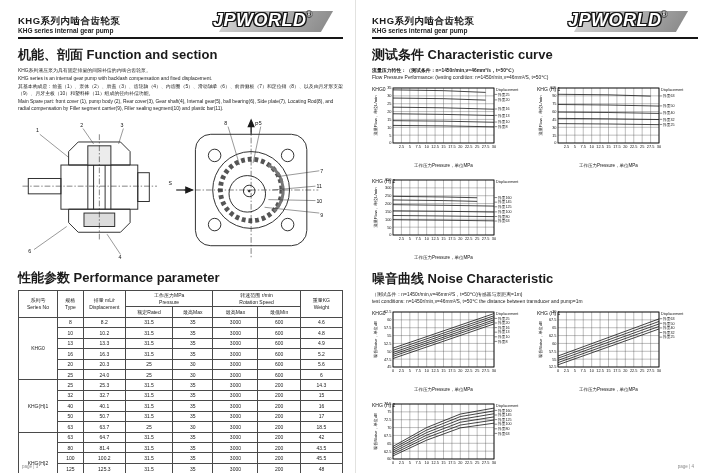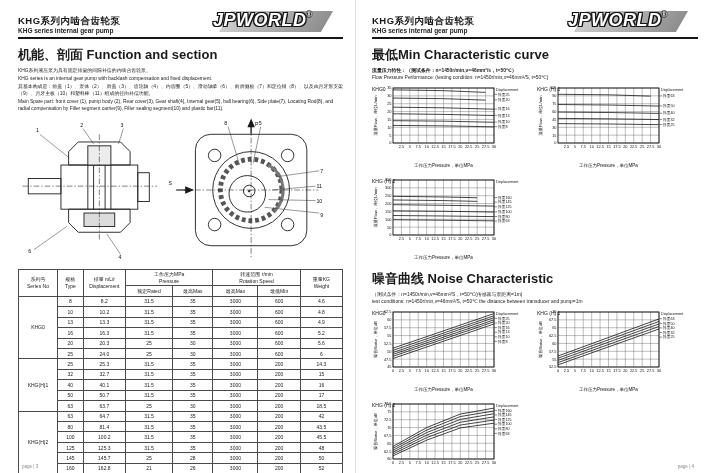--- a/index.html
+++ b/index.html
@@ -126,20 +126,21 @@
             <line x1="305" y1="87" x2="256" y2="86" stroke="#2a2a2a" stroke-width="0.5"></line>
             <text x="306" y="90" font-size="5.5" fill="#111">10</text>
             <line x1="305" y1="72" x2="260" y2="76" stroke="#2a2a2a" stroke-width="0.5"></line>
             <text x="306" y="74" font-size="5.5" fill="#111">11</text>
             <text x="242" y="9" font-size="5.5" fill="#111">P</text>
             <text x="152" y="71" font-size="5.5" fill="#111">S</text>
           </g>
       </svg>
     </div>
 
+    <div class="sec-h" style="margin-top:2px;">性能参数 Performance parameter</div>
     <table class="perf" id="perf-table">
         <thead>
           <tr>
             <th rowspan="2" style="width:12%">系列号<br>Series  No</th>
             <th rowspan="2" style="width:8%">规格<br>Type</th>
             <th rowspan="2" style="width:13%">排量 mL/r<br>Displacement</th>
             <th colspan="2" style="width:27%">工作压力MPa<br>Pressure</th>
             <th colspan="2" style="width:27%">转速范围  r/min<br>Rotation  Speed</th>
             <th rowspan="2" style="width:13%">重量KG<br>Weight</th>
           </tr>
@@ -318,21 +319,21 @@
       <div class="hdr-titles">
         <div class="hdr-zh">KHG系列内啮合齿轮泵</div>
         <div class="hdr-en">KHG series internal gear pump</div>
       </div>
       <div class="logo">
         <div class="logo-band"></div>
         <div class="logo-text"><span>JPWORLD</span><span class="logo-reg">®</span></div>
       </div>
     </div>
 
-    <div class="sec-h">最低Min Characteristic  curve</div>
+    <div class="sec-h">测试条件 Characteristic  curve</div>
     <div class="note">
       <div style="font-weight:bold;">流量压力特性：（测试条件：n=1450r/min,v=46mm²/s，t=50℃）</div>
       <div>Flow  Pressure  Performance:  (testing condition:  n=1450r/min,v=46mm²/S,  t=50℃)</div>
     </div>
 
     <div class="chart-row">
       <div class="chart-mount"><svg viewBox="0 0 165 88" width="165" height="88">
             <line x1="29.416666666666664" y1="7" x2="29.416666666666664" y2="62" stroke="#444" stroke-width="0.35"></line>
             <text x="29.416666666666664" y="67" font-size="3.9" text-anchor="middle" fill="#111">2.5</text>
             <line x1="37.83333333333333" y1="7" x2="37.83333333333333" y2="62" stroke="#444" stroke-width="0.35"></line>

